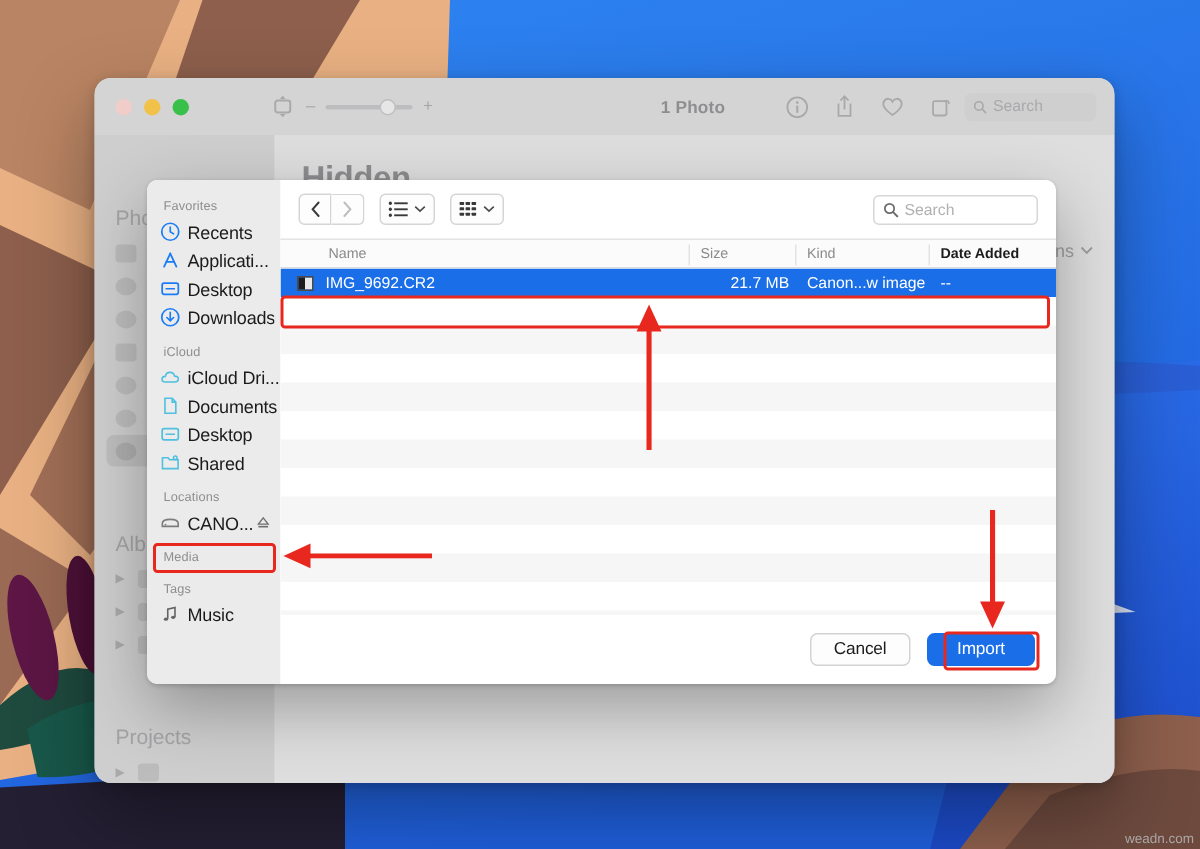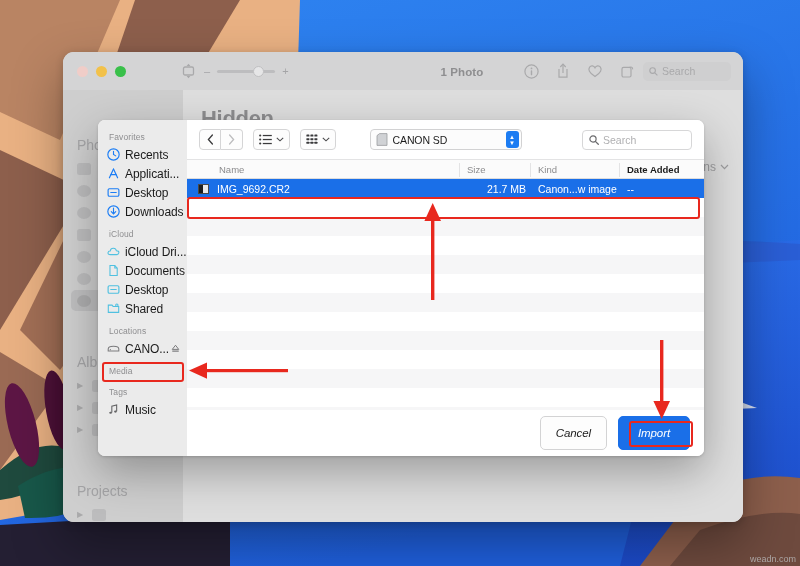--- a/index.html
+++ b/index.html
@@ -199,23 +199,23 @@
     border: 1px solid #494949;
   }
 
   
   .fd-footer {
     height: 46px; background: #ffffff;
     display: flex; align-items: center; justify-content: flex-end;
     padding-right: 14px; gap: 11px; position: relative;
   }
   .btn {
-    height: 34px; border-radius: 5px; font-size: 11.5px;
+    height: 22px; border-radius: 5px; font-size: 11.5px;
     display: flex; align-items: center; justify-content: center;
-    padding: 0 15px; letter-spacing: -.1px; font-style: italic;
+    padding: 0 15px; letter-spacing: -.1px;
   }
   .btn.cancel { background: #fdfdfd; border: 1px solid #d3d3d4; color: #1b1b1b; }
   .btn.primary { background: #1a6fe8; color: #fff; border: 1px solid #1a6fe8;
                  font-weight: 500; padding: 0 19px; }
 
   
   .anno { position: absolute; pointer-events: none; }
 
   
   #watermark {
@@ -538,30 +538,20 @@
               <rect x="0.4" y="7.8" width="3" height="2" rx=".4"></rect>
                 <rect x="4.4" y="7.8" width="3" height="2" rx=".4"></rect>
                 <rect x="8.4" y="7.8" width="3" height="2" rx=".4"></rect>
             </g>
           </svg>
           <svg width="8" height="5" viewBox="0 0 8 5" class="chev">
             <path d="M0.8 0.8 L4 3.8 L7.2 0.8" fill="none" stroke="#4a4a4c" stroke-width="1.1"></path>
           </svg>
         </div>
 
-        <div class="fd-pathbtn">
-          <svg width="12" height="13" viewBox="0 0 12 13">
-            <path d="M1 2.6 L3.6 0.6 L11 0.6 L11 12.4 L1 12.4 Z" fill="#d0d2d5" stroke="#9b9da0" stroke-width=".8"></path>
-          </svg>
-          <span class="fd-pathbtn-label">CANON SD</span>
-          <div class="stepper">
-            <span>▲</span>
-            <span>▼</span>
-          </div>
-        </div>
 
         <div class="fd-search">
           <svg width="10" height="10" viewBox="0 0 10 10">
             <circle cx="4" cy="4" r="3.1" fill="none" stroke="#6c6c6e" stroke-width="1.2"></circle>
             <path d="M6.4 6.4 L9.3 9.3" stroke="#6c6c6e" stroke-width="1.3" stroke-linecap="round"></path>
           </svg>
           <span class="fd-search-text">Search</span>
         </div>
       </div>
 

